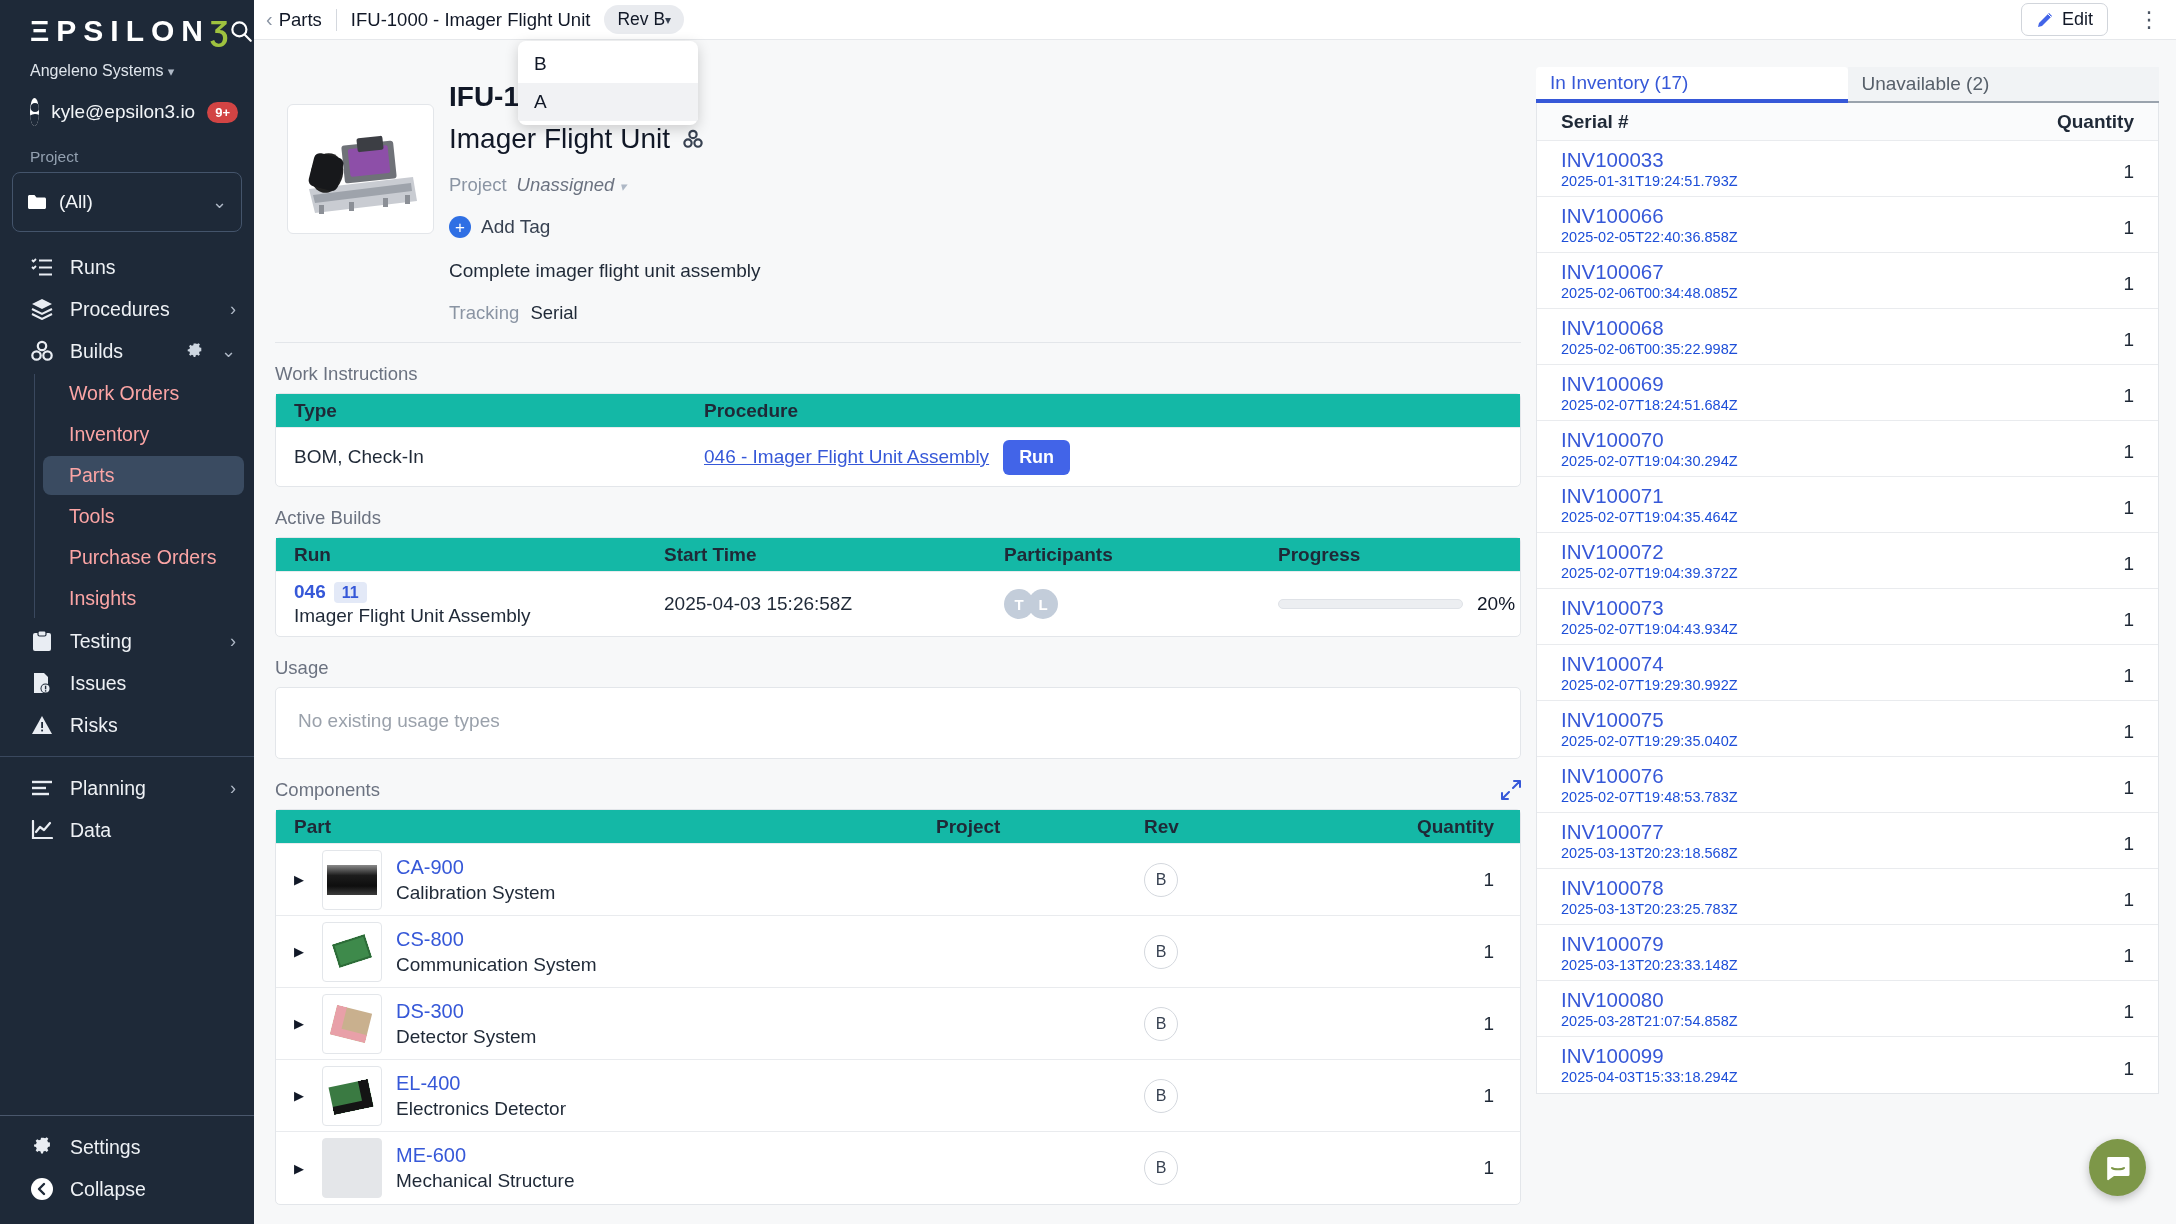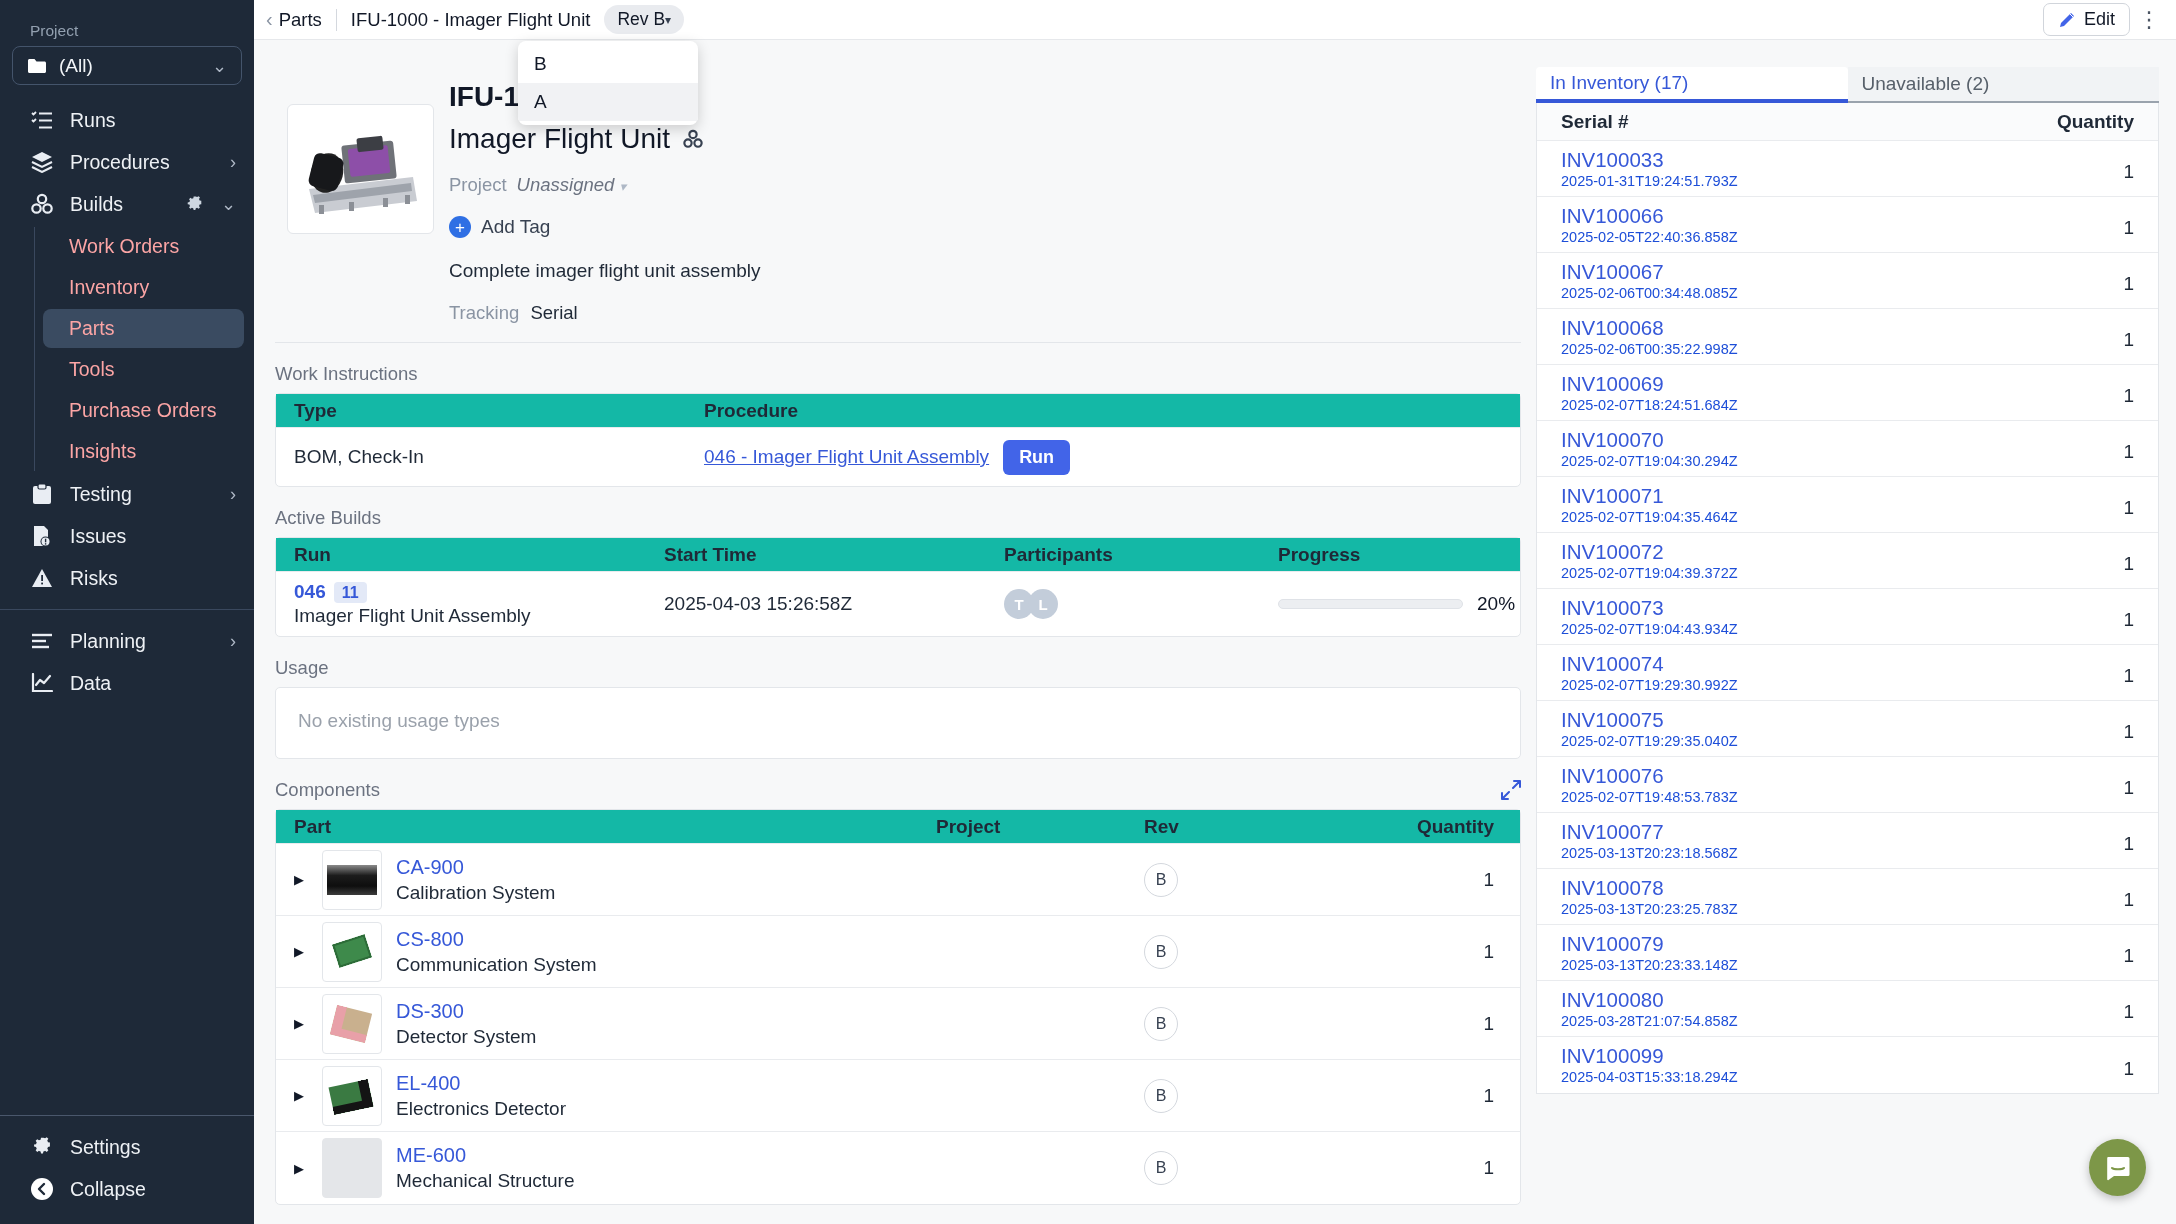--- a/index.html
+++ b/index.html
@@ -15,21 +15,21 @@
   .sb-search { width:26px; height:26px; cursor:pointer; }
   .org-row { margin-top:14px; font-size:16px; color:#dfe5ec; cursor:pointer; }
   .caret { font-size:13px; color:#aeb8c6; }
   .user-row { margin-top:18px; display:flex; align-items:center; gap:12px; cursor:pointer; }
   .avatar-ic { width:28px; height:28px; border-radius:50%; background:#fff; position:relative; overflow:hidden; }
   .avatar-ic::before { content:""; position:absolute; top:5px; left:50%; transform:translateX(-50%); width:9px; height:9px; border-radius:50%; background:#1e2938; }
   .avatar-ic::after { content:""; position:absolute; top:16px; left:50%; transform:translateX(-50%); width:17px; height:12px; border-radius:9px 9px 0 0; background:#1e2938; }
   .user-email { font-size:19px; color:#f2f5f8; flex:1; }
   .notif-badge { background:#d24444; color:#fff; font-size:13px; font-weight:700; border-radius:11px; padding:3px 8px; }
   .proj-label { margin:22px 0 6px 30px; font-size:15.5px; color:#93a0b0; }
-  .proj-select { margin:0 12px; height:39px; border:1px solid #44546b; border-radius:8px; display:flex; align-items:center; padding:0 14px; gap:12px; cursor:pointer; font-size:19px; color:#f2f5f8; }
+  .proj-select { margin:0 12px; height:60px; border:1px solid #44546b; border-radius:8px; display:flex; align-items:center; padding:0 14px; gap:12px; cursor:pointer; font-size:19px; color:#f2f5f8; }
   .proj-select .spacer { flex:1; }
   .chev { color:#aeb8c6; font-size:18px; }
   .nav { margin-top:14px; flex:1; overflow:hidden; }
   .nav-item { display:flex; align-items:center; gap:16px; padding:9px 18px 9px 30px; font-size:19.5px; color:#eef1f5; cursor:pointer; }
   .nav-item .grow { flex:1; }
   .nav-ic { width:24px; height:24px; flex:0 0 24px; display:flex; align-items:center; justify-content:center; }
   .sub-list { margin-left:34px; border-left:1px solid #3a485e; padding-left:0; }
   .sub-item { font-size:19.5px; color:#fca5a5; padding:8px 14px 8px 26px; margin:2px 10px 2px 8px; cursor:pointer; border-radius:8px; }
   .sub-item.selected { background:#3a4b61; }
   .nav-divider { border-top:1px solid #3a485e; margin:10px 0; }
@@ -38,21 +38,21 @@
 
   
   .main-wrap { flex:1; display:flex; flex-direction:column; min-width:0; }
   .topbar { height:40px; background:#fff; border-bottom:1px solid #e6e8eb; display:flex; align-items:center; padding:0 16px 0 12px; gap:14px; position:relative; z-index:20; }
   .bc-back { display:flex; align-items:center; gap:6px; font-size:18.5px; color:#111827; cursor:pointer; }
   .bc-back .arr { color:#8a94a3; font-size:20px; }
   .bc-sep { width:1px; height:22px; background:#d4d8de; }
   .bc-title { font-size:18.5px; color:#111827; }
   .rev-pill { background:#e9ebef; border-radius:15px; padding:4px 13px; font-size:17.5px; color:#111827; cursor:pointer; display:flex; align-items:center; }
   .rev-pill .caret { color:#374151; font-size:12px; }
-  .tb-right { margin-left:auto; display:flex; align-items:center; gap:8px; }
+  .tb-right { margin-left:auto; display:flex; align-items:center; gap:30px; }
   .edit-btn { display:flex; align-items:center; gap:8px; background:#fff; border:1px solid #d1d5db; border-radius:7px; padding:5px 14px; font-size:18px; color:#111827; cursor:pointer; }
   .kebab { font-size:22px; color:#4b5563; letter-spacing:0; cursor:pointer; line-height:1; }
 
   
   .rev-dd { position:fixed; left:518px; top:41px; width:180px; background:#fff; border-radius:8px; box-shadow:0 4px 14px rgba(0,0,0,.18); z-index:40; overflow:hidden; padding:4px 0; }
   .rev-opt { font-size:19px; color:#111827; padding:8px 16px; cursor:pointer; }
   .rev-opt.hover { background:#f1f2f4; }
 
   
   .content { flex:1; display:flex; background:#f7f8f9; min-height:0; }
@@ -139,20 +139,37 @@
   .inv-ts { font-size:14.5px; color:#1d4ed8; margin-top:1px; }
   .inv-qty { font-size:19px; color:#1f2937; align-self:center; }
 
   
   .chat-btn { position:fixed; right:30px; bottom:28px; width:57px; height:57px; border-radius:50%; background:#7d9748; box-shadow:0 3px 10px rgba(0,0,0,.25); display:flex; align-items:center; justify-content:center; cursor:pointer; z-index:50; }
 </style>
 </head>
 <body>
 
 <aside class="sidebar">
+  <div class="sb-top">
+    <div class="logo-row">
+      <div class="logo"><span>ΞPSILON</span><span class="accent">Ʒ</span></div>
+      <span class="sb-search">
+        <svg class="ic" width="26" height="26" viewBox="0 0 24 24">
+            <circle cx="10.5" cy="10.5" r="6.5" fill="none" stroke="#fff" stroke-width="2"></circle>
+            <line x1="15.5" y1="15.5" x2="21" y2="21" stroke="#fff" stroke-width="2" stroke-linecap="round"></line>
+          </svg>
+      </span>
+    </div>
+    <div class="org-row"><span>Angeleno Systems</span> <span class="caret">▾</span></div>
+    <div class="user-row">
+      <span class="avatar-ic"></span>
+      <span class="user-email">kyle@epsilon3.io</span>
+      <span class="notif-badge">9+</span>
+    </div>
+  </div>
   <div class="proj-label">Project</div>
   <div class="proj-select">
     <span>
         <svg class="ic" width="20" height="16" viewBox="0 0 20 16">
           <path d="M1 2.5C1 1.7 1.7 1 2.5 1h5l2 2.5h8c.8 0 1.5.7 1.5 1.5v8.5c0 .8-.7 1.5-1.5 1.5h-15C1.7 15 1 14.3 1 13.5z" fill="#fff"></path>
         </svg>
       </span>
     <span>(All)</span>
     <span class="spacer"></span>
     <span class="chev">⌄</span>

